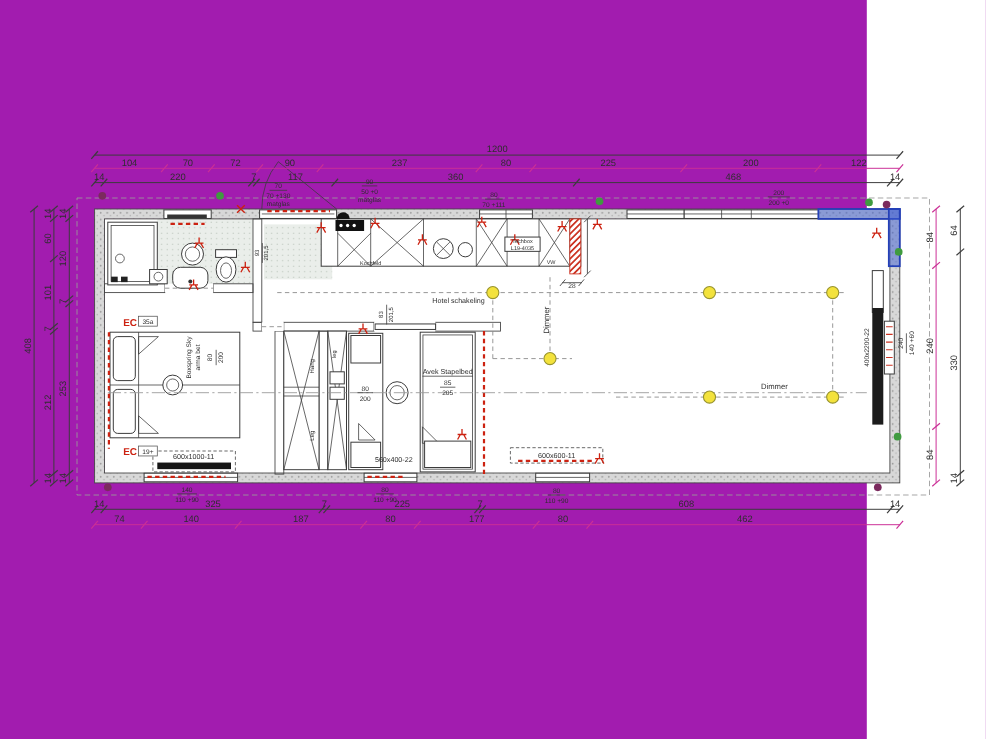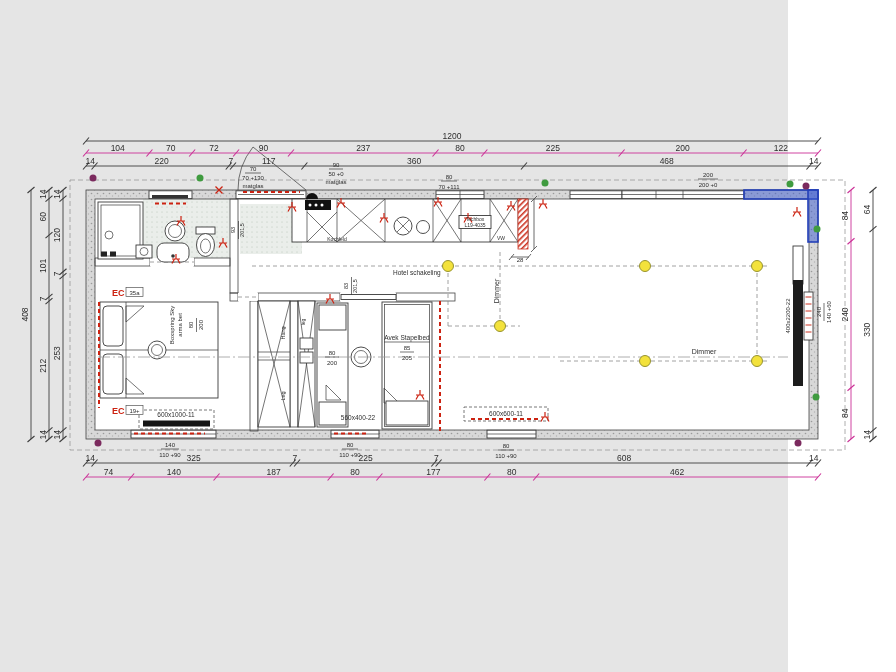--- a/index.html
+++ b/index.html
@@ -1,16 +1,16 @@
 <!DOCTYPE html>
 <html><head>
 <meta charset="utf-8">
 <style>
   html,body{margin:0;padding:0;background:#ffffff;width:896px;height:672px;overflow:hidden}
-  #stage{position:relative;width:788px;height:672px;background:#e5e5e5}
+  #stage{position:relative;width:788px;height:672px;background:#a21caf}
   svg{position:absolute;left:0;top:0}
   text{font-family:"Liberation Sans",sans-serif;fill:#2e2e2e}
   .t5{font-size:5px}.t55{font-size:5.5px}.t6{font-size:6px}.t65{font-size:6.5px}
   .t7{font-size:7px}.t9{font-size:9px}
   .redtx{fill:#cc2211;font-weight:bold}
   .thin{stroke:#444;stroke-width:.8;fill:none}
   .dash{stroke:#8a8a8a;stroke-width:.8;fill:none;stroke-dasharray:4,3}
   .cdash{stroke:#9a9a9a;stroke-width:.8;fill:none;stroke-dasharray:12,3,2,3}
   .rdash{stroke:#cc2211;stroke-width:2;fill:none;stroke-dasharray:4,3}
   .furn{fill:#fff;stroke:#3a3a3a;stroke-width:.9}

